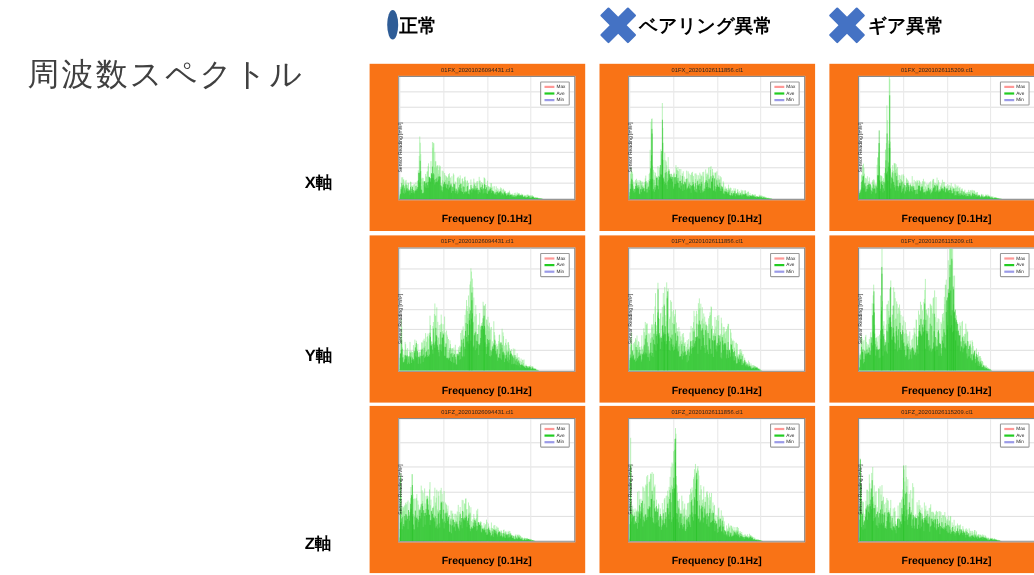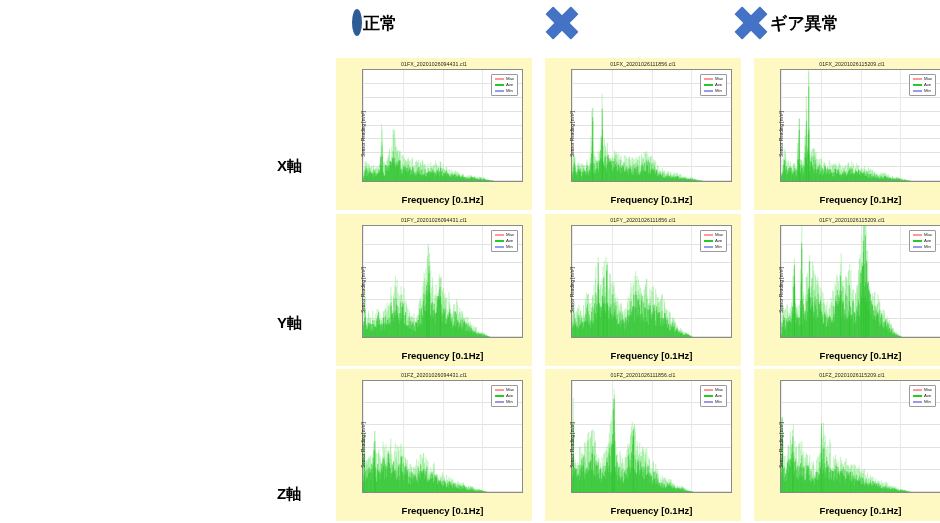--- a/index.html
+++ b/index.html
@@ -36,21 +36,21 @@
   }
   .ico-cross{width:36px;height:36px;position:relative;}
   .ico-cross span{
     position:absolute;left:50%;top:50%;width:36px;height:11px;
     background:#4472C4;border-radius:1px;
   }
   .ico-cross span.a{transform:translate(-50%,-50%) rotate(45deg);}
   .ico-cross span.b{transform:translate(-50%,-50%) rotate(-45deg);}
 
   
-  .chart{position:absolute;background:#fef9c3;text-decoration:underline;}
+  .chart{position:absolute;background:#f97316;text-decoration:underline;}
   .ch-title{
     position:absolute;left:0;right:0;top:3px;text-align:center;
     font-size:5.2px;color:#222;letter-spacing:.1px;
   }
   .plot{
     position:absolute;left:26px;top:11px;right:9px;bottom:28px;
     border:1px solid #8a8a8a;background:#fff;overflow:hidden;
   }
   .gridline{position:absolute;left:0;right:0;height:1px;background:#e2e2e2;}
   .vgridline{position:absolute;top:0;bottom:0;width:1px;background:#e9e9e9;}
@@ -72,33 +72,35 @@
   .lg-row{display:flex;align-items:center;gap:2px;}
   .lg-line{width:9px;height:1.6px;flex:none;}
   .lg-txt{font-size:4.3px;color:#222;line-height:1;}
   .spec{position:absolute;left:0;right:0;top:0;bottom:0;}
   .spec svg{width:100%;height:100%;display:block;}
 </style>
 </head>
 <body>
 
 <div id="left-panel">
+  <div id="slide-title">周波数スペクトル</div>
 </div>
 
 <div class="col-head" id="col-head-0" style="left:352px;">
   <span class="icon"><span class="ico-circle"></span></span>
   <span class="ctext">正常</span>
 </div>
 <div class="col-head" id="col-head-1" style="left:544px;">
   <span class="icon ico-cross">
       <span class="a"></span>
       <span class="b"></span>
     </span>
+  <span class="ctext">ベアリング異常</span>
 </div>
-<div class="col-head" id="col-head-2" style="left:733px;">
+<div class="col-head" id="col-head-2" style="left:752px;">
   <span class="icon ico-cross">
       <span class="a"></span>
       <span class="b"></span>
     </span>
   <span class="ctext">ギア異常</span>
 </div>
 
 <div class="row-label" style="top:157px;">X軸</div>
 <div class="row-label" style="top:314px;">Y軸</div>
 <div class="row-label" style="top:485px;">Z軸</div>

